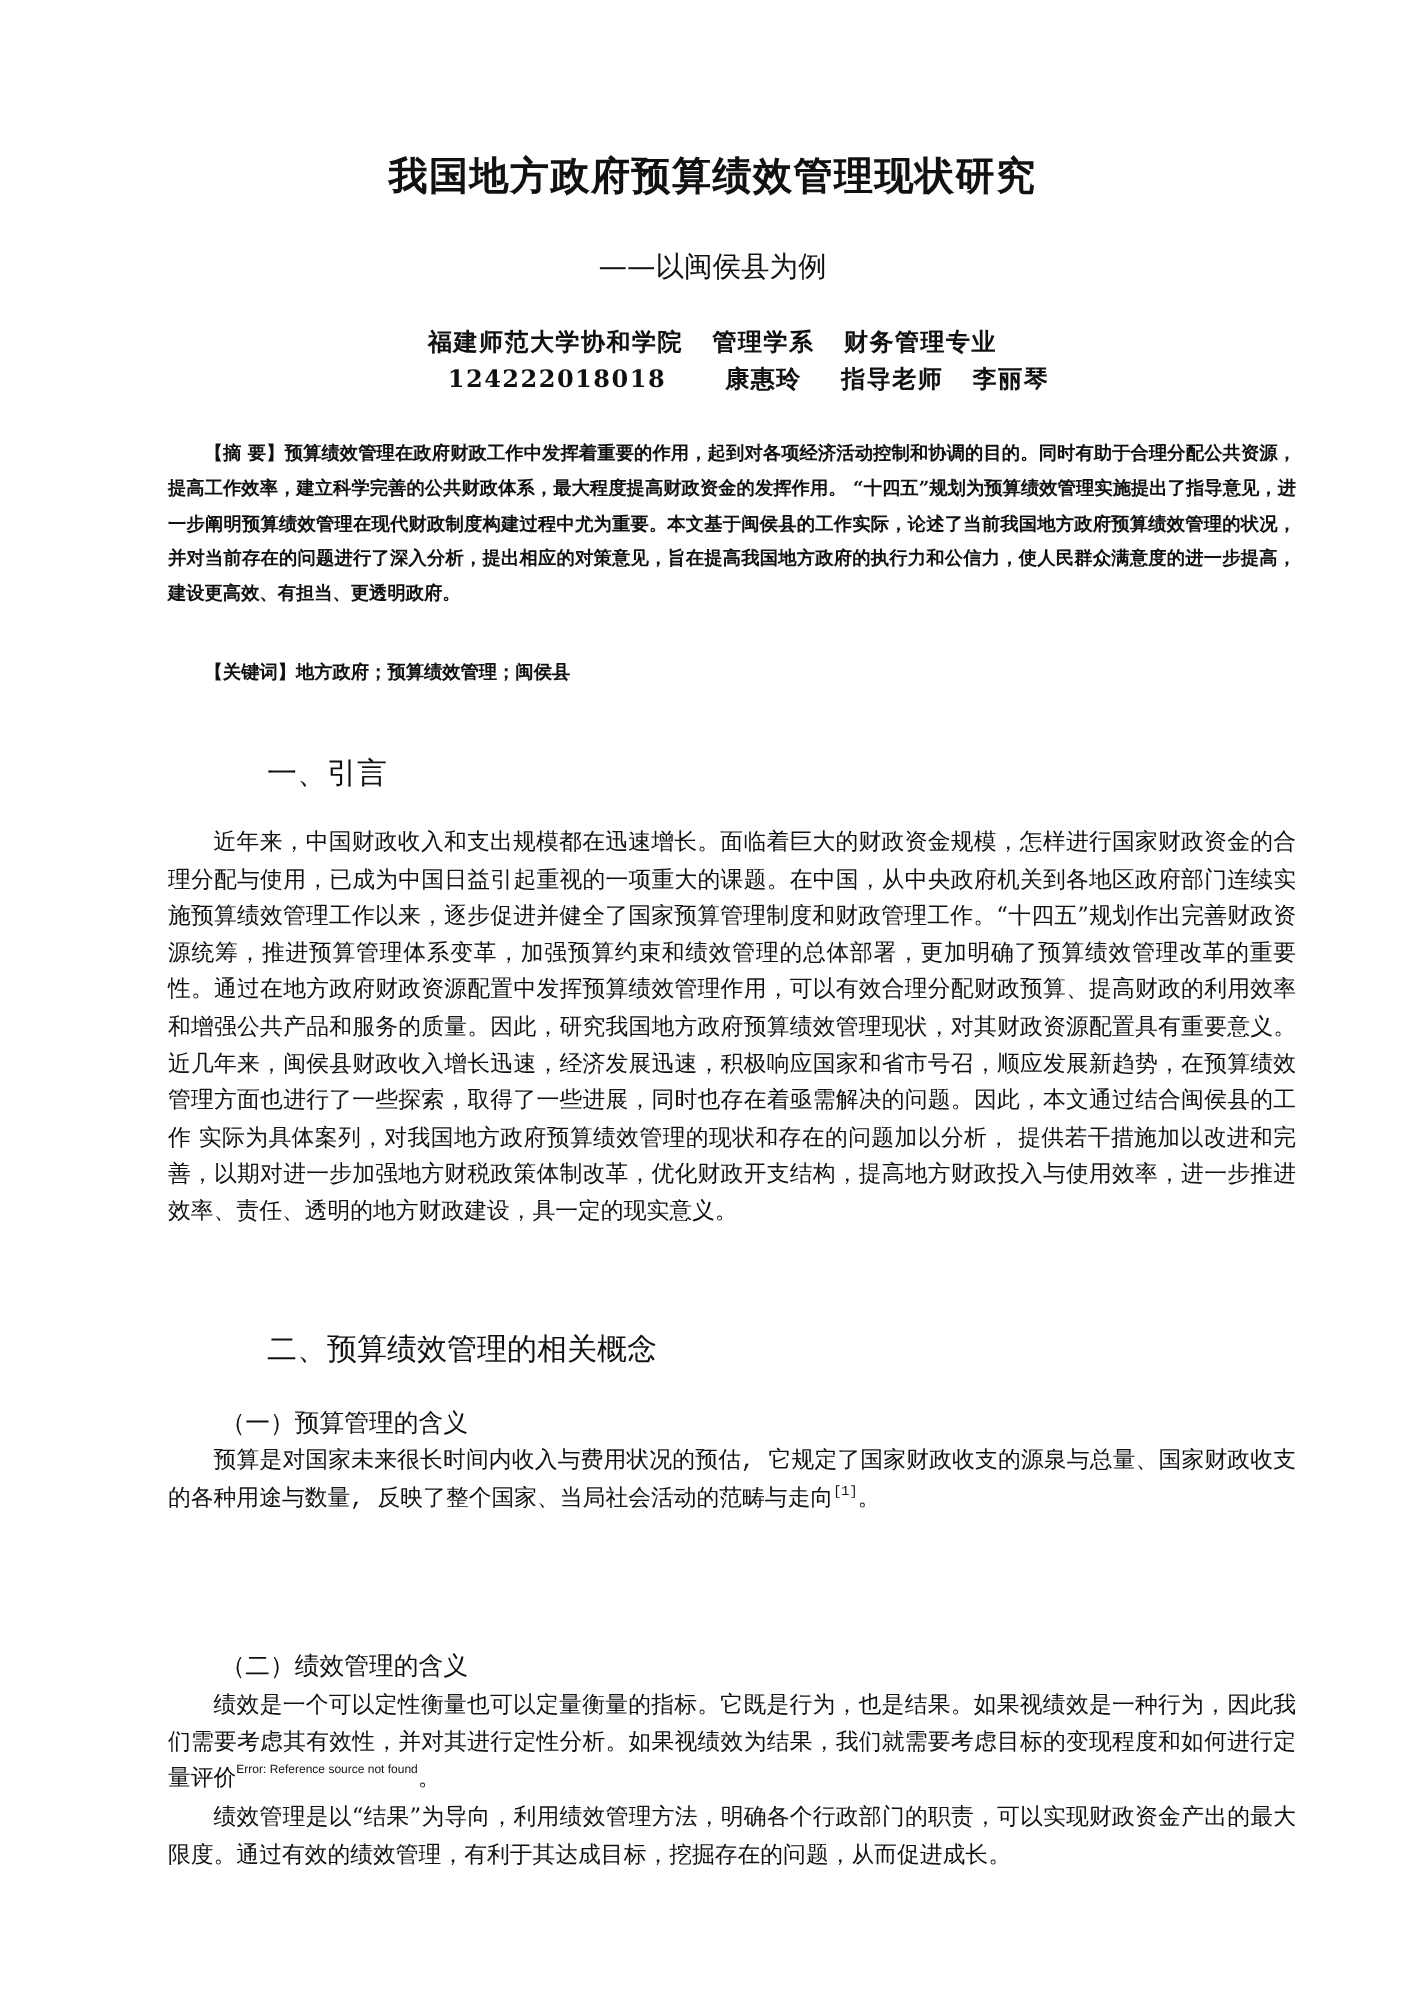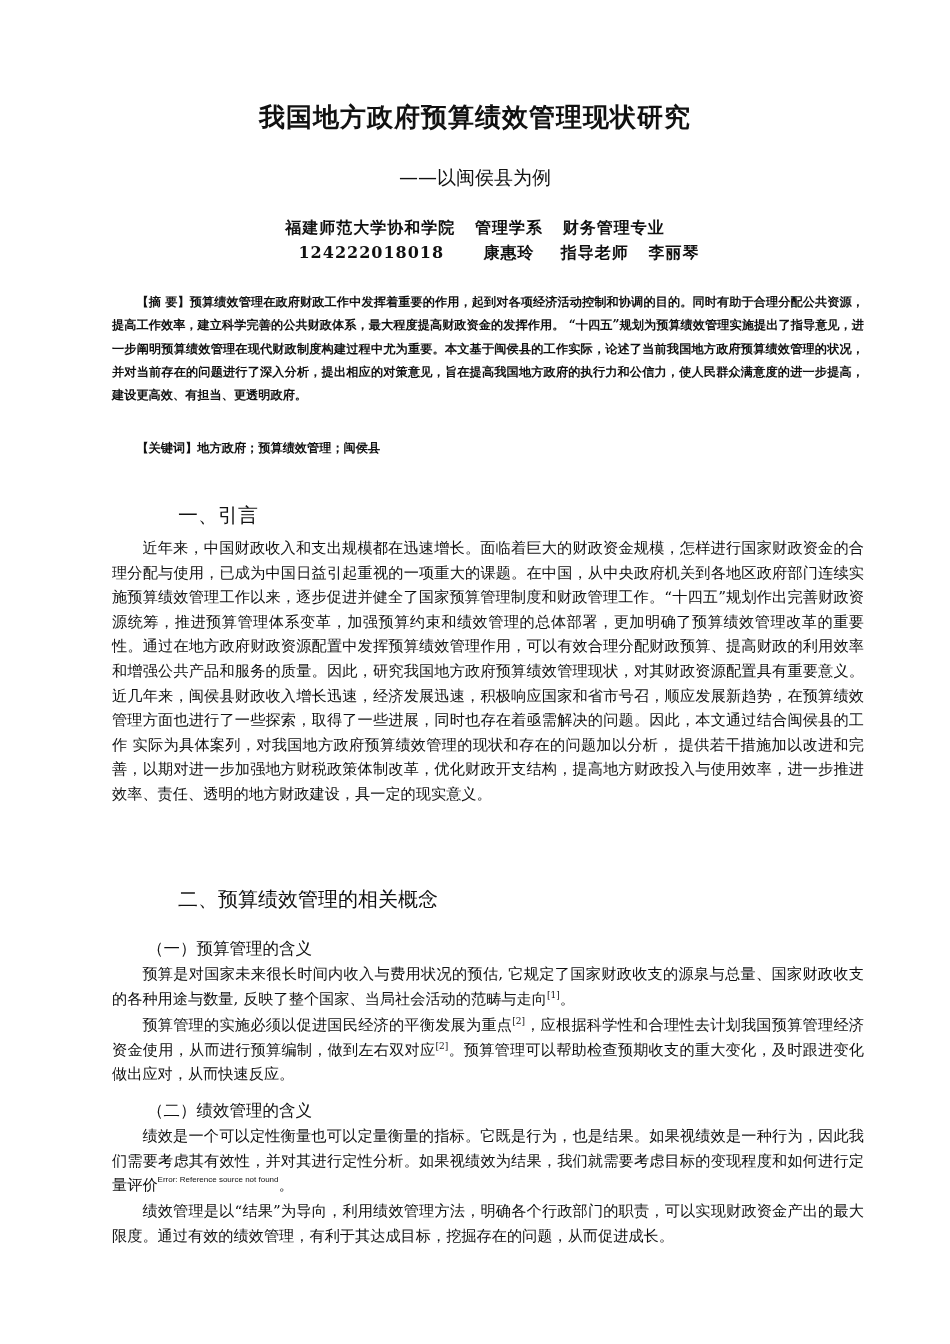--- a/index.html
+++ b/index.html
@@ -13,22 +13,22 @@
   .abstract { position: absolute; left: 112px; width: 752px; top: 291px; font-family: "DejaVu Serif", serif; font-size: 12.2px; font-weight: bold; line-height: 23.3px; text-indent: 2em; text-align: justify; }
   .abstract .label { font-family: "DejaVu Sans", sans-serif; }
   .keywords { position: absolute; left: 112px; width: 752px; top: 440px; font-family: "DejaVu Serif", serif; font-size: 12.2px; font-weight: bold; text-indent: 2em; }
   .h1 { position: absolute; left: 147px; font-size: 20px; margin-left: 31px; }
   .h1a { top: 502px; }
   .h1b { top: 886px; }
   .h2 { position: absolute; left: 147px; font-size: 16.5px; }
   .h2a { top: 938px; text-align: right; }
   .h2b { top: 1100px; }
   .para { position: absolute; left: 112px; width: 752px; font-family: "DejaVu Serif", serif; font-size: 15.2px; line-height: 24.5px; text-indent: 2em; text-align: justify; }
-  .p-intro { top: 536px; line-height: 24.6px; }
-  .p-b1 { top: 962px; }
+  .p-intro { top: 549px; line-height: 24.6px; }
+  .p-b1 { top: 962px; font-family: Liberation Mono, monospace; }
   .p-b2 { top: 1013px; }
   .p-c1 { top: 1124px; }
   .p-c2 { top: 1199px; }
   sup { font-size: 9px; line-height: 0; }
   .err { font-family: "Liberation Sans", sans-serif; font-size: 8px; vertical-align: 8px; line-height: 0; }
 </style>
 </head>
 <body>
 
 <div class="page">
@@ -41,18 +41,17 @@
 
   <div class="keywords"><span class="label">【关键词】</span><span>地方政府；预算绩效管理；闽侯县</span></div>
 
   <div class="h1 h1a">一、引言</div>
   <div class="para p-intro">近年来，中国财政收入和支出规模都在迅速增长。面临着巨大的财政资金规模，怎样进行国家财政资金的合理分配与使用，已成为中国日益引起重视的一项重大的课题。在中国，从中央政府机关到各地区政府部门连续实施预算绩效管理工作以来，逐步促进并健全了国家预算管理制度和财政管理工作。“十四五”规划作出完善财政资源统筹，推进预算管理体系变革，加强预算约束和绩效管理的总体部署，更加明确了预算绩效管理改革的重要性。通过在地方政府财政资源配置中发挥预算绩效管理作用，可以有效合理分配财政预算、提高财政的利用效率和增强公共产品和服务的质量。因此，研究我国地方政府预算绩效管理现状，对其财政资源配置具有重要意义。近几年来，闽侯县财政收入增长迅速，经济发展迅速，积极响应国家和省市号召，顺应发展新趋势，在预算绩效管理方面也进行了一些探索，取得了一些进展，同时也存在着亟需解决的问题。因此，本文通过结合闽侯县的工作 实际为具体案列，对我国地方政府预算绩效管理的现状和存在的问题加以分析， 提供若干措施加以改进和完善，以期对进一步加强地方财税政策体制改革，优化财政开支结构，提高地方财政投入与使用效率，进一步推进效率、责任、透明的地方财政建设，具一定的现实意义。</div>
 
   <div class="h1 h1b">二、预算绩效管理的相关概念</div>
 
   <div class="h2 h2a">（一）预算管理的含义</div>
   <div class="para p-b1"><span>预算是对国家未来很长时间内收入与费用状况的预估, 它规定了国家财政收支的源泉与总量、国家财政收支的各种用途与数量, 反映了整个国家、当局社会活动的范畴与走向</span><sup>[1]</sup><span>。</span></div>
-  <div class="para p-b2"><span>预算管理的实施必须以促进国民经济的平衡发展为重点</span><sup>[2]</sup><span>，应根据科学性和合理性去计划我国预算管理经济资金使用，从而进行预算编制，做到左右双对应</span><sup>[2]</sup><span>。预算管理可以帮助检查预期收支的重大变化，及时跟进变化做出应对，从而快速反应。</span></div>
 
   <div class="h2 h2b">（二）绩效管理的含义</div>
   <div class="para p-c1"><span>绩效是一个可以定性衡量也可以定量衡量的指标。它既是行为，也是结果。如果视绩效是一种行为，因此我们需要考虑其有效性，并对其进行定性分析。如果视绩效为结果，我们就需要考虑目标的变现程度和如何进行定量评价</span><span class="err">Error: Reference source not found</span><span>。</span></div>
   <div class="para p-c2">绩效管理是以“结果”为导向，利用绩效管理方法，明确各个行政部门的职责，可以实现财政资金产出的最大限度。通过有效的绩效管理，有利于其达成目标，挖掘存在的问题，从而促进成长。</div>
 </div>
 
 </body></html>

